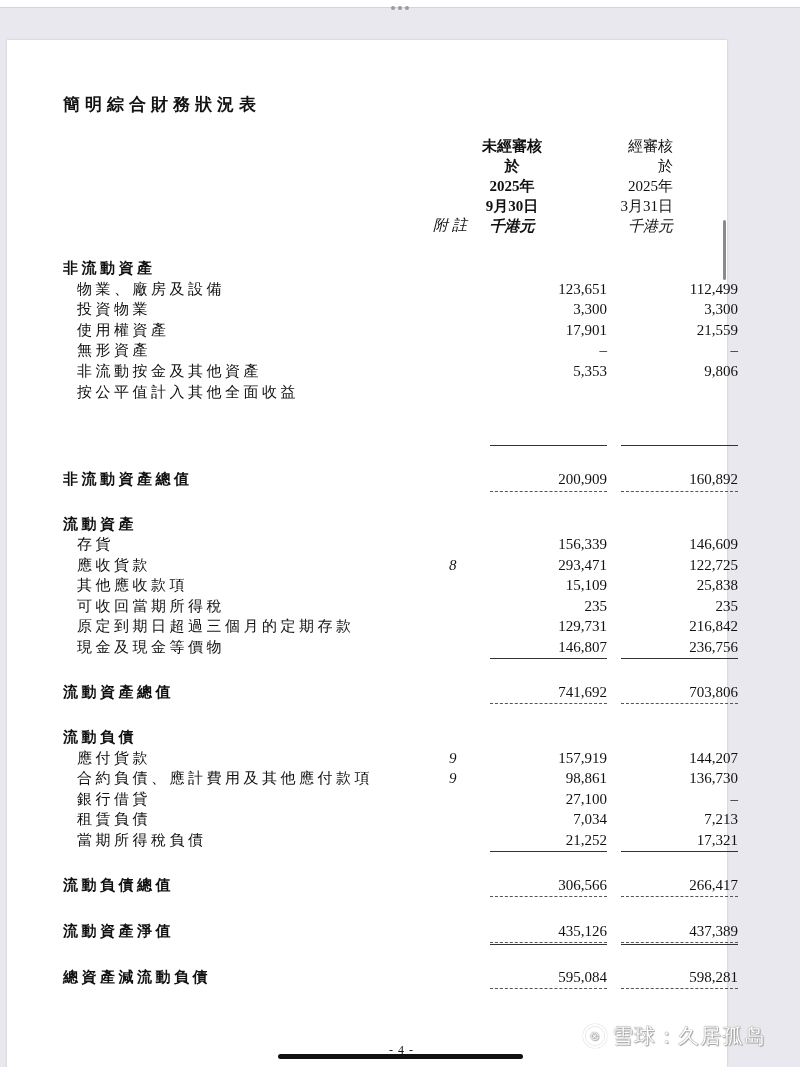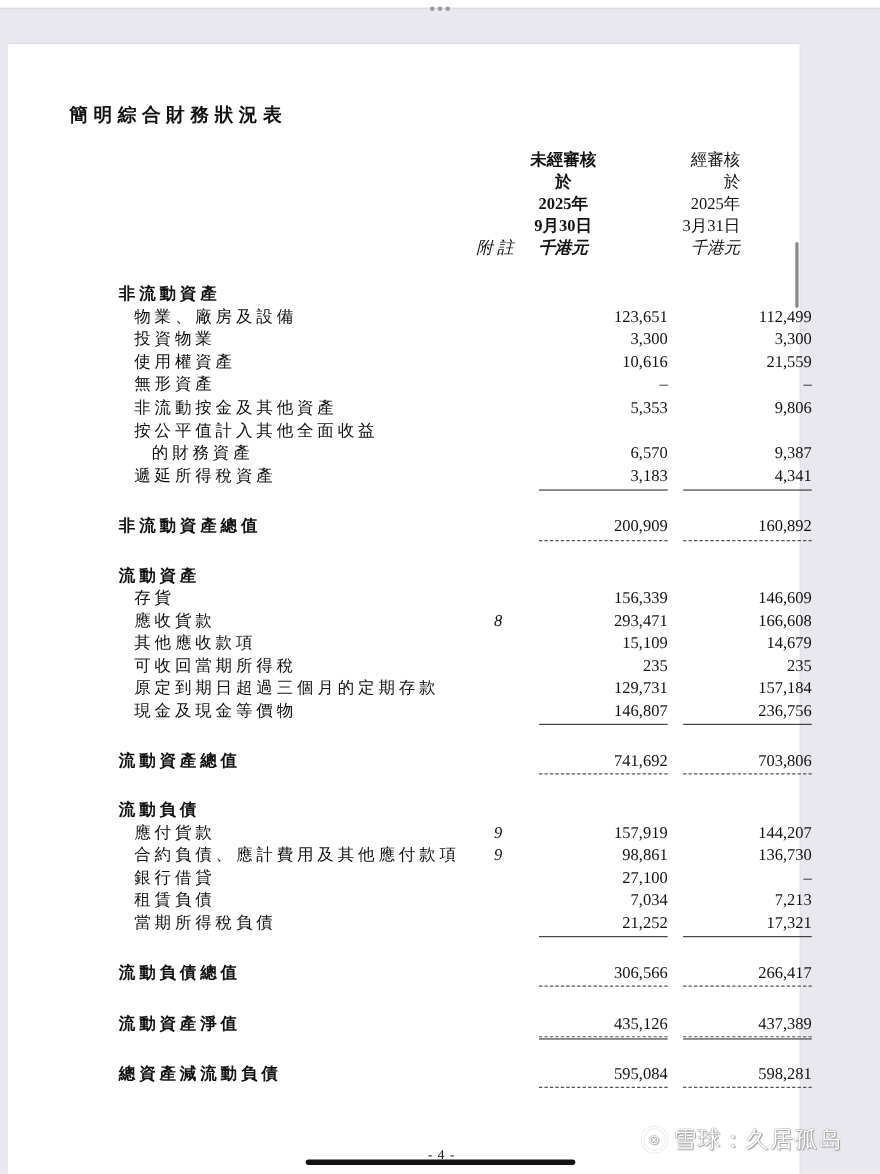--- a/index.html
+++ b/index.html
@@ -38,21 +38,21 @@
   .hdr.c1 { right: 185px; font-weight: bold; text-align: center; }
   .hdr.c2 { right: 54px; }
   .hdr div { white-space: nowrap; }
   .hdr .it { font-style: italic; }
   .note-hdr {
     position: absolute; left: 426px; top: 176px; font-size: 15px; font-style: italic; letter-spacing: 4px;
   }
   .row {
     position: absolute; left: 0; width: 785px; height: 20px; font-size: 15px; line-height: 20px;
   }
-  .row .lbl { position: absolute; left: 70px; letter-spacing: 3.5px; white-space: nowrap; margin-left: 45px; }
+  .row .lbl { position: absolute; left: 70px; letter-spacing: 3.5px; white-space: nowrap; }
   .row .lbl.indent2 { left: 86px; }
   .row .lbl.head { left: 56px; font-weight: bold; }
   .row .note { position: absolute; left: 442px; font-style: italic; }
   .row .v1 { position: absolute; right: 185px; font-weight: normal; text-align: right; }
   .row .v2 { position: absolute; right: 54px; text-align: right; }
   .rule { position: absolute; height: 0; }
   .rule.solid { border-top: 1px solid #333; }
   .rule.dash { border-top: 1px dashed #555; }
   .rule.a { left: 483px; width: 117px; }
   .rule.b { left: 614px; width: 117px; }
@@ -115,46 +115,36 @@
     <span class="v1">123,651</span>
     <span class="v2">112,499</span>
   </div>
   <div class="row" style="top:259px">
     <span class="lbl">投資物業</span>
     <span class="v1">3,300</span>
     <span class="v2">3,300</span>
   </div>
   <div class="row" style="top:280px">
     <span class="lbl">使用權資產</span>
-    <span class="v1">10,616</span>
+    <span class="v1">17,901</span>
     <span class="v2">21,559</span>
   </div>
   <div class="row" style="top:300px">
     <span class="lbl">無形資產</span>
     <span class="v1">–</span>
     <span class="v2">–</span>
   </div>
   <div class="row" style="top:321px">
     <span class="lbl">非流動按金及其他資產</span>
     <span class="v1">5,353</span>
     <span class="v2">9,806</span>
   </div>
   <div class="row" style="top:342px">
     <span class="lbl">按公平值計入其他全面收益</span>
   </div>
-  <div class="row" style="top:362px">
-    <span class="lbl indent2">的財務資產</span>
-    <span class="v1">6,570</span>
-    <span class="v2">9,387</span>
-  </div>
-  <div class="row" style="top:383px">
-    <span class="lbl">遞延所得稅資產</span>
-    <span class="v1">3,183</span>
-    <span class="v2">4,341</span>
-  </div>
   <div class="rule solid a" style="top:405px"></div>
   <div class="rule solid b" style="top:405px"></div>
 
   <div class="row" style="top:429px">
     <span class="lbl head">非流動資產總值</span>
     <span class="v1">200,909</span>
     <span class="v2">160,892</span>
   </div>
   <div class="rule dash a" style="top:451px"></div>
   <div class="rule dash b" style="top:451px"></div>
@@ -164,36 +154,36 @@
   </div>
   <div class="row" style="top:494px">
     <span class="lbl">存貨</span>
     <span class="v1">156,339</span>
     <span class="v2">146,609</span>
   </div>
   <div class="row" style="top:515px">
     <span class="lbl">應收貨款</span>
     <span class="note">8</span>
     <span class="v1">293,471</span>
-    <span class="v2">166,608</span>
+    <span class="v2">122,725</span>
   </div>
   <div class="row" style="top:535px">
     <span class="lbl">其他應收款項</span>
     <span class="v1">15,109</span>
-    <span class="v2">14,679</span>
+    <span class="v2">25,838</span>
   </div>
   <div class="row" style="top:556px">
     <span class="lbl">可收回當期所得稅</span>
     <span class="v1">235</span>
     <span class="v2">235</span>
   </div>
   <div class="row" style="top:576px">
     <span class="lbl">原定到期日超過三個月的定期存款</span>
     <span class="v1">129,731</span>
-    <span class="v2">157,184</span>
+    <span class="v2">216,842</span>
   </div>
   <div class="row" style="top:597px">
     <span class="lbl">現金及現金等價物</span>
     <span class="v1">146,807</span>
     <span class="v2">236,756</span>
   </div>
   <div class="rule solid a" style="top:618px"></div>
   <div class="rule solid b" style="top:618px"></div>
 
   <div class="row" style="top:642px">

